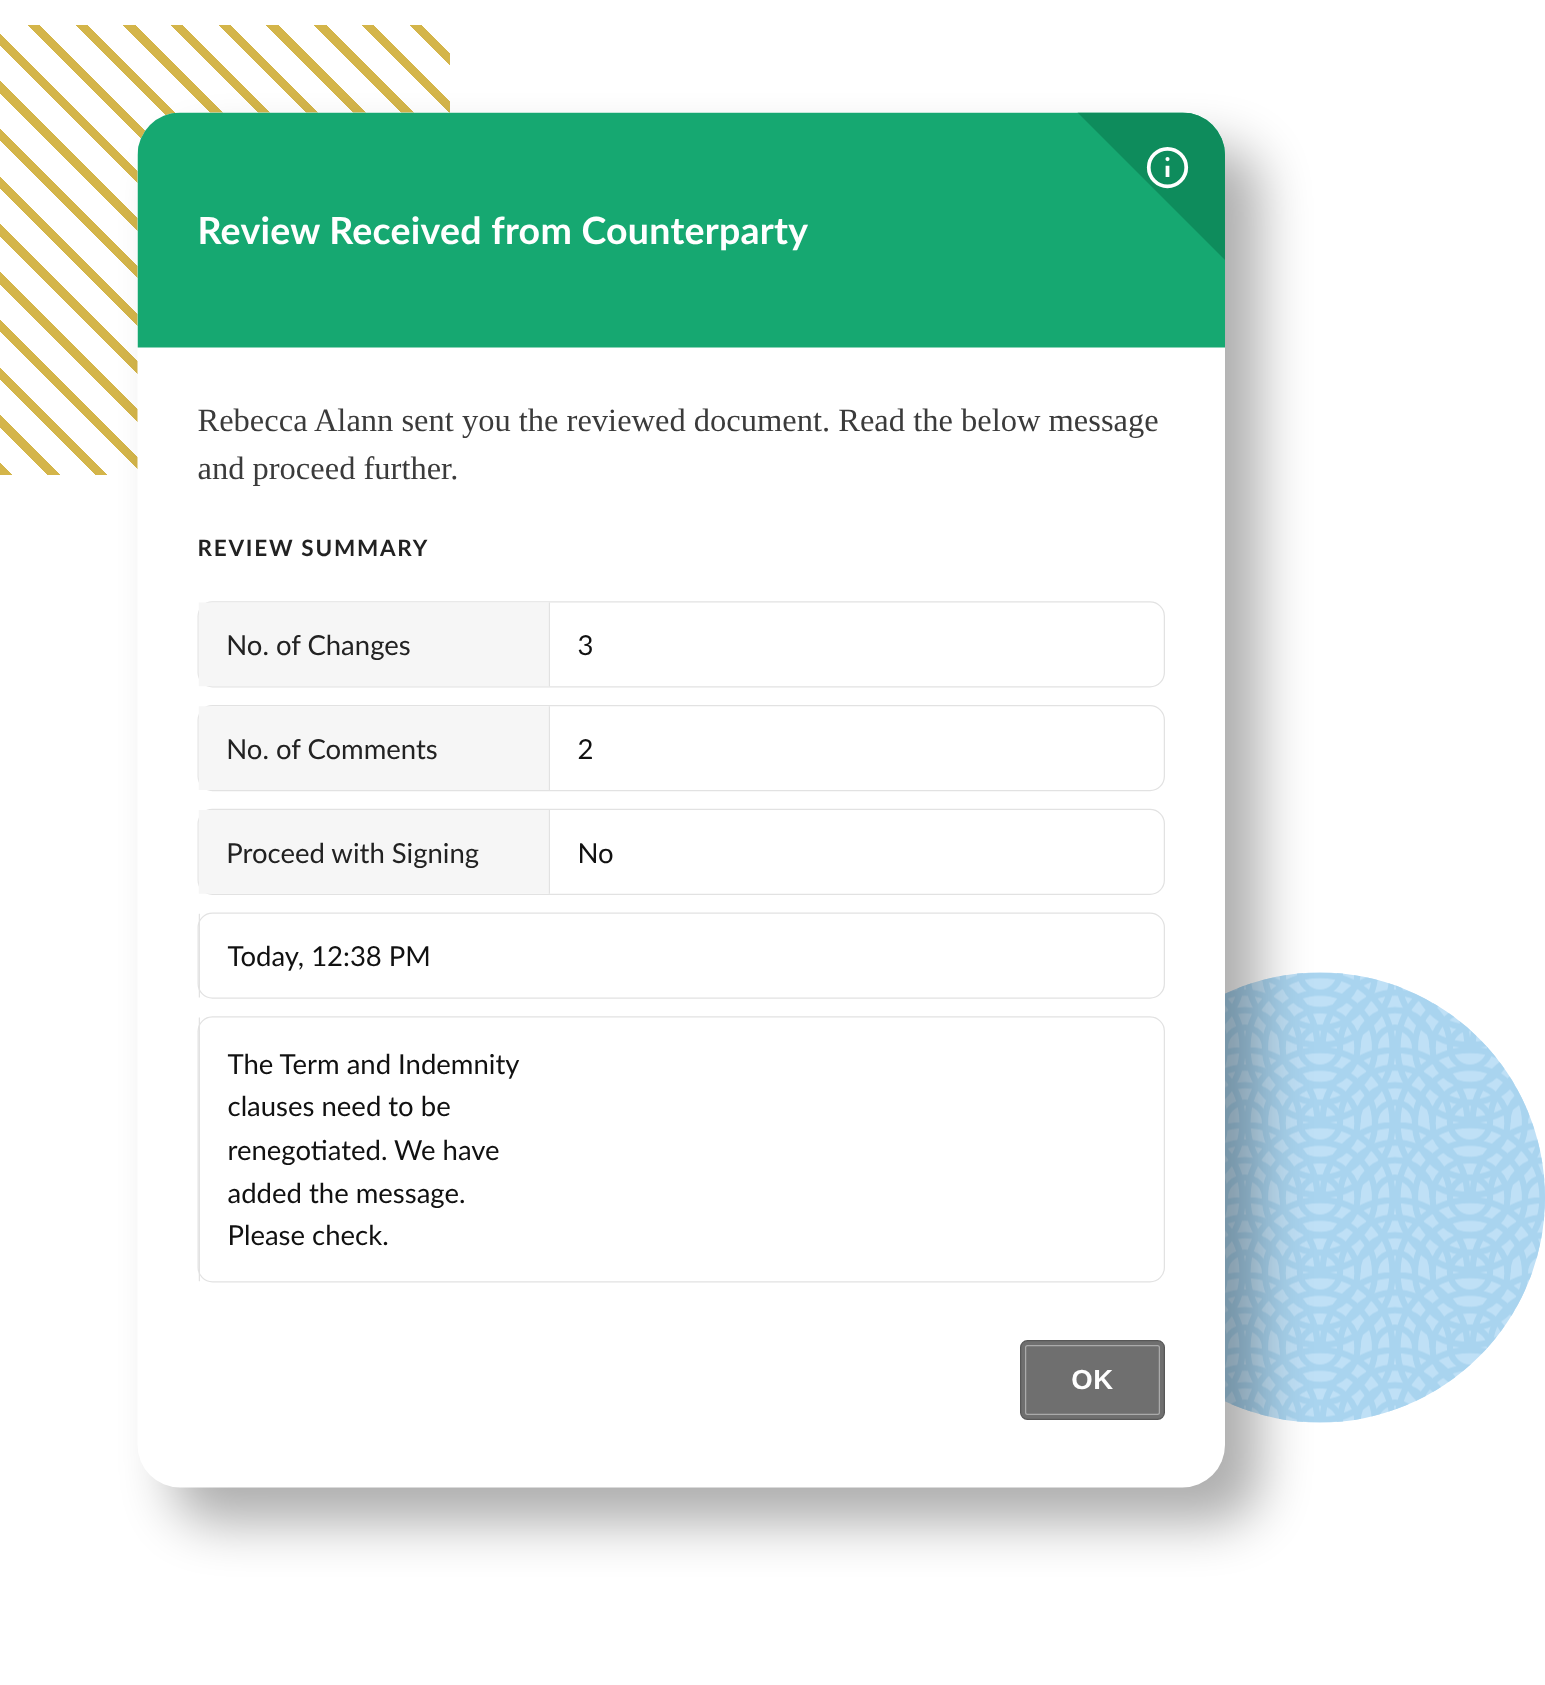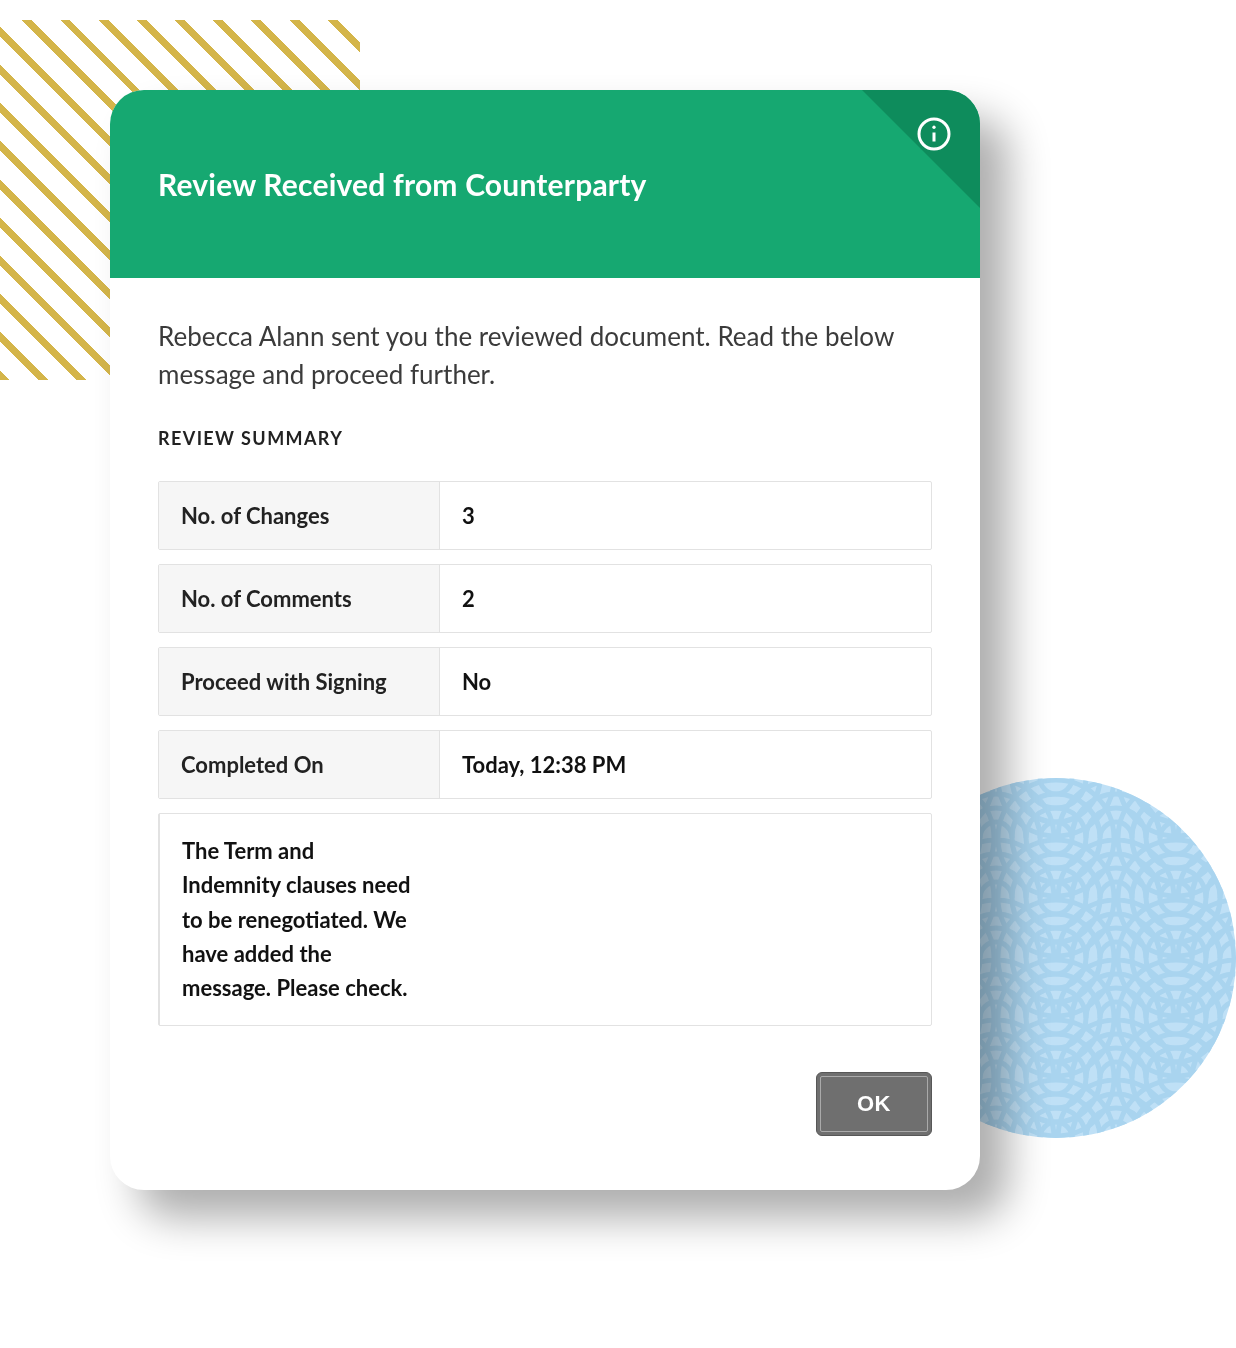--- a/index.html
+++ b/index.html
@@ -46,25 +46,25 @@
   }
   .modal-header .corner{
     position:absolute;top:0;right:0;width:0;height:0;
     border-top:118px solid var(--green-dark);border-left:118px solid transparent;
   }
   .modal-title{font-size:30px;font-weight:700;letter-spacing:.2px;}
   .info-icon{position:absolute;top:26px;right:28px;width:36px;height:36px;z-index:3;}
   .info-icon svg{width:36px;height:36px;display:block;}
 
   .modal-body{padding:40px 48px 54px;}
-  .intro{font-size:26px;line-height:1.45;color:var(--muted);margin:0 0 34px;}
+  .intro{font-size:26px;line-height:1.45;color:var(--muted);margin:0 0 34px;font-family:Liberation Serif, serif;}
   .section-label{font-size:18px;font-weight:700;letter-spacing:1.4px;color:#222;margin:0 0 32px;}
 
   .summary{display:grid;row-gap:14px;}
-  .row{display:grid;grid-template-columns:280px 1fr;border:1px solid var(--row-border);border-radius:2px;font-weight:bold;}
+  .row{display:grid;grid-template-columns:280px 1fr;border:1px solid var(--row-border);border-radius:12px;}
   .row .k{background:var(--label-bg);padding:20px 22px;font-size:22px;color:#222;}
   .row .v{padding:20px 22px;font-size:22px;color:#111;border-left:1px solid var(--row-border);}
   .row.msg .k{align-self:start;}
   .row.msg .v{line-height:1.55;}
 
   .actions{display:flex;justify-content:flex-end;margin-top:46px;}
   .btn-ok{
     background:var(--btn-gray);color:#fff;font-weight:700;font-size:22px;letter-spacing:.5px;
     border:1px solid #575757;outline:1px solid #aaa;outline-offset:-5px;
     border-radius:6px;padding:18px 40px;cursor:pointer;
@@ -127,21 +127,20 @@
       </div>
       <div class="row">
         <div class="k">No. of Comments</div>
         <div class="v">2</div>
       </div>
       <div class="row">
         <div class="k">Proceed with Signing</div>
         <div class="v">No</div>
       </div>
       <div class="row">
-        <div class="k">Completed On</div>
         <div class="v">Today, 12:38 PM</div>
       </div>
       <div class="row msg">
         <div class="v">The Term and Indemnity clauses need to be renegotiated. We have added the message. Please check.</div>
       </div>
     </div>
 
     <div class="actions">
       <button class="btn-ok">OK</button>
     </div>

